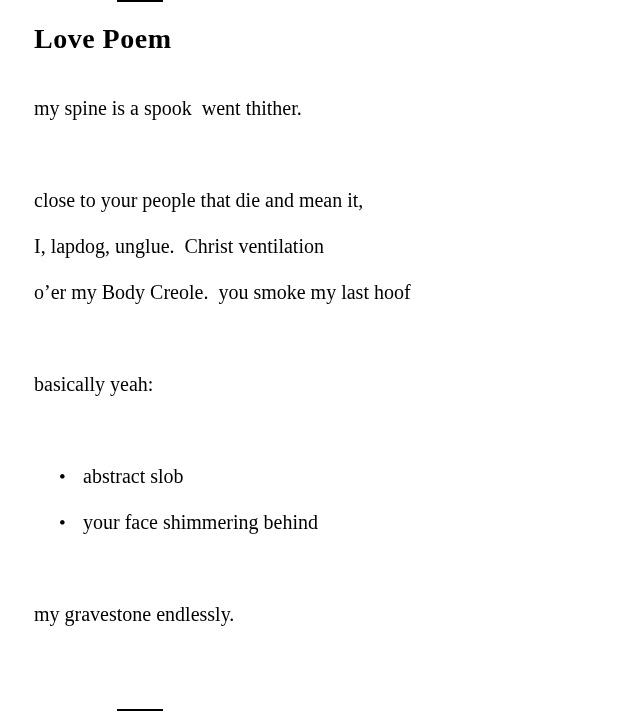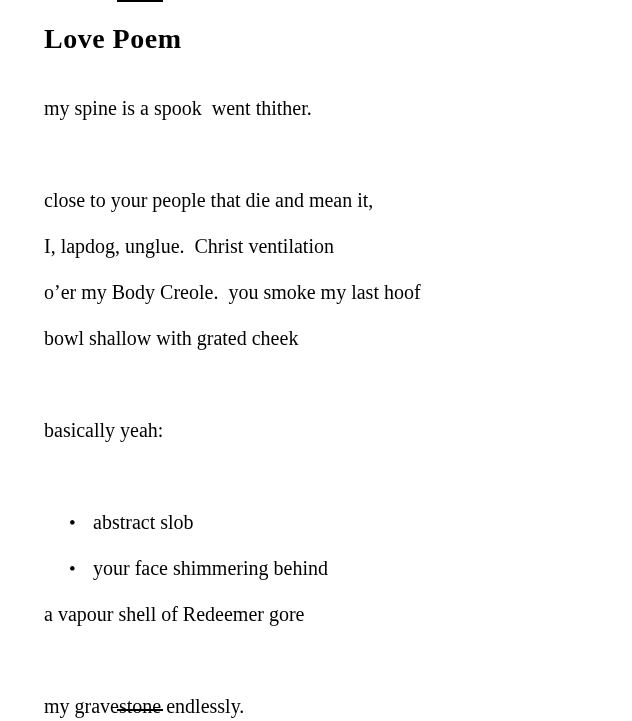--- a/index.html
+++ b/index.html
@@ -8,21 +8,21 @@
     background: #ffffff;
   }
   .page {
     position: relative;
     width: 632px;
     height: 721px;
     box-sizing: border-box;
     background: #ffffff;
     color: #000000;
     font-family: "Liberation Serif", serif;
-    padding: 23px 30px 0 44px;
+    padding: 23px 30px 0 34px;
     overflow: hidden;
   }
   .poem-title {
     margin: 0 0 37px 0;
     font-family: "Liberation Serif", serif;
     font-size: 28px;
     font-weight: bold;
     line-height: 32px;
     letter-spacing: 0.5px;
   }
@@ -61,25 +61,23 @@
   <div class="edge-mark top"></div>
 
   <h1 class="poem-title">Love Poem</h1>
 
   <div id="poem-body">
       <div class="line text"><span>my spine is a spook  went thither.</span></div>
       <div class="line blank"></div>
       <div class="line text"><span>close to your people that die and mean it,</span></div>
       <div class="line text"><span>I, lapdog, unglue.  Christ ventilation</span></div>
       <div class="line text"><span>o’er my Body Creole.  you smoke my last hoof</span></div>
-      <div class="line text"><span>bowl shallow with grated cheek</span></div>
       <div class="line blank"></div>
       <div class="line text"><span>basically yeah:</span></div>
       <div class="line blank"></div>
       <div class="line bullet"><span class="bullet-glyph">•</span><span>abstract slob</span></div>
       <div class="line bullet"><span class="bullet-glyph">•</span><span>your face shimmering behind</span></div>
-      <div class="line text"><span>a vapour shell of Redeemer gore</span></div>
       <div class="line blank"></div>
       <div class="line text"><span class="seg-italic">my</span><span> gravestone endlessly.</span></div>
     </div>
 
   <div class="edge-mark bottom"></div>
 </div>
 
 </body></html>

